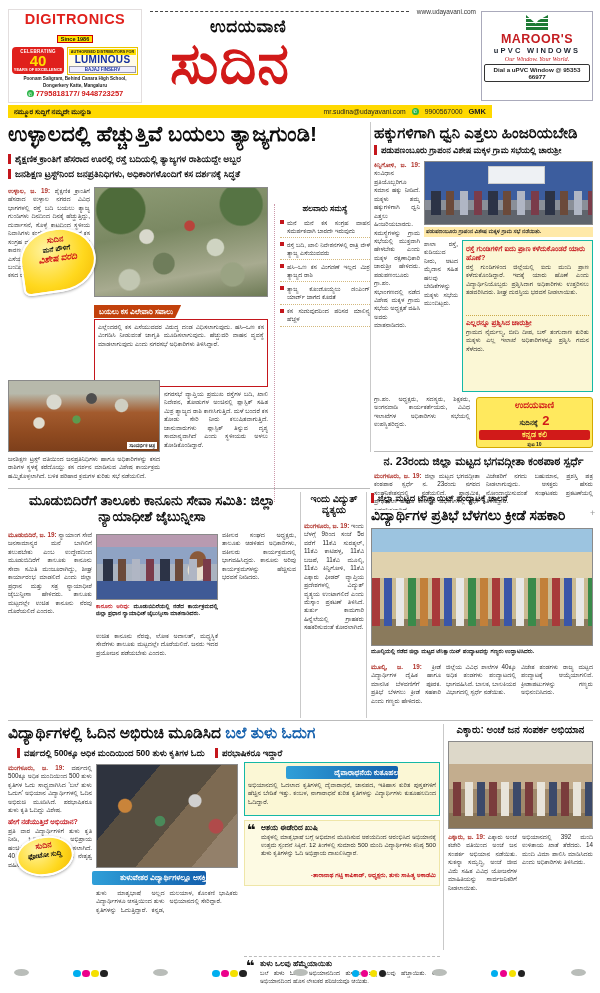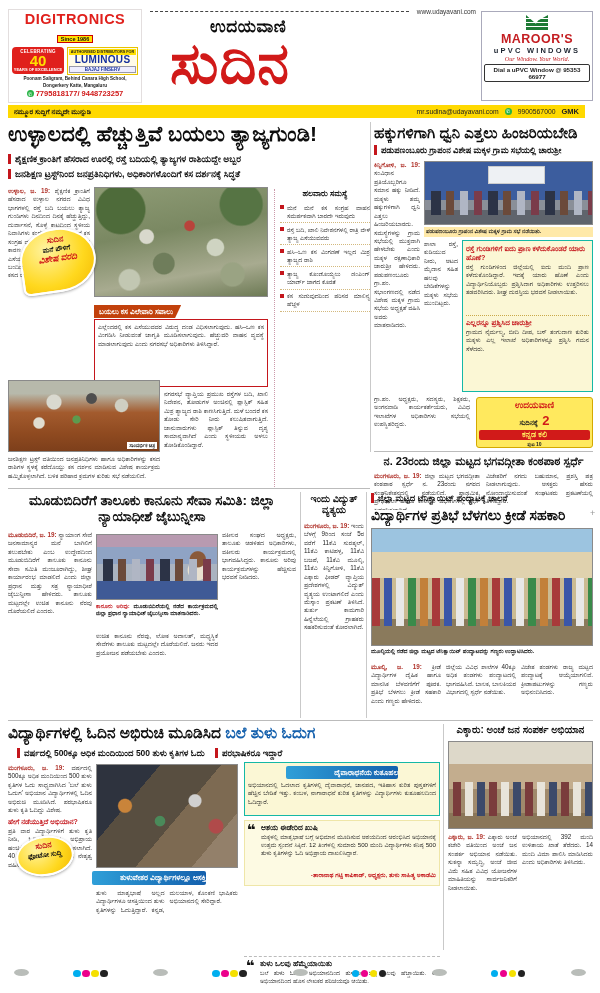--- a/index.html
+++ b/index.html
@@ -131,21 +131,21 @@
 </div>
 
 <div class="abs maroor" style="left:481px;top:11px;width:112px;height:90px">
   <div class="mlogo"></div>
   <div class="mbrand">MAROOR'S</div>
   <div class="mprod">uPVC WINDOWS</div>
   <div class="mtag">Our Window. Your World.</div>
   <div class="mdial">Dial a uPVC Window @ 95353 66977</div>
 </div>
 
-<div class="abs strip" style="left:8px;top:105px;width:577px;height:13px">
+<div class="abs strip" style="left:8px;top:105px;width:484px;height:13px">
   <span class="lt">ನಮ್ಮೂರ ಸುದ್ದಿಗೆ ನಮ್ಮದೇ ಮುನ್ನುಡಿ</span>
   <span class="rt">
     <span>mr.sudina@udayavani.com</span>
     <span class="wa"></span>
     <span>9900567000</span>
     <span class="gmk">GMK</span>
   </span>
 </div>
 
 <div class="abs h1" style="left:8px;top:122px;width:362px;height:30px;font-size:21px">ಉಳ್ಳಾಲದಲ್ಲಿ ಹೆಚ್ಚುತ್ತಿವೆ ಬಯಲು ತ್ಯಾಜ್ಯಗುಂಡಿ!</div>
@@ -173,21 +173,21 @@
  radial-gradient(circle at 20% 85%, #c2c7b2 0 6%, transparent 7%),
  linear-gradient(170deg, #8e9b75, #7a8862 40%, #a8ab90 75%, #6d7a55)"></div>
 
 <div class="abs" style="left:94px;top:300px;width:174px;height:88px">
   <div class="ribbon">ಬಯಲು ಕಸ ವಿಲೇವಾರಿ ಸವಾಲು</div>
   <div class="qbox bt" style="height:68px;margin-top:1px">
     <span>ಎಲ್ಲೆಂದರಲ್ಲಿ ಕಸ ಎಸೆಯುವವರ ವಿರುದ್ಧ ದಂಡ ವಿಧಿಸಲಾಗುವುದು. ಹಸಿ–ಒಣ ಕಸ ವಿಂಗಡಿಸಿ ನೀಡುವಂತೆ ಜಾಗೃತಿ ಮೂಡಿಸಲಾಗುವುದು. ಹೆಚ್ಚುವರಿ ವಾಹನ ವ್ಯವಸ್ಥೆ ಮಾಡಲಾಗುವುದು ಎಂದು ನಗರಸಭೆ ಅಧಿಕಾರಿಗಳು ತಿಳಿಸಿದ್ದಾರೆ.</span>
   </div>
 </div>
 
-<div class="abs blist" style="left:274px;top:189px;width:96px;height:298px">
+<div class="abs blist" style="left:274px;top:204px;width:96px;height:298px">
   <div class="ttl">ಹಲವಾರು ಸಮಸ್ಯೆ</div>
   <div class="bitem">
       <span class="sq"></span>
       <span>ಮನೆ ಮನೆ ಕಸ ಸಂಗ್ರಹ ವಾಹನ ಸಮರ್ಪಕವಾಗಿ ಬಾರದೇ ಇರುವುದು</span>
     </div>
   <div class="bitem">
       <span class="sq"></span>
       <span>ರಸ್ತೆ ಬದಿ, ಖಾಲಿ ನಿವೇಶನಗಳಲ್ಲಿ ರಾತ್ರಿ ವೇಳೆ ತ್ಯಾಜ್ಯ ಎಸೆಯುವವರು</span>
     </div>
   <div class="bitem">

